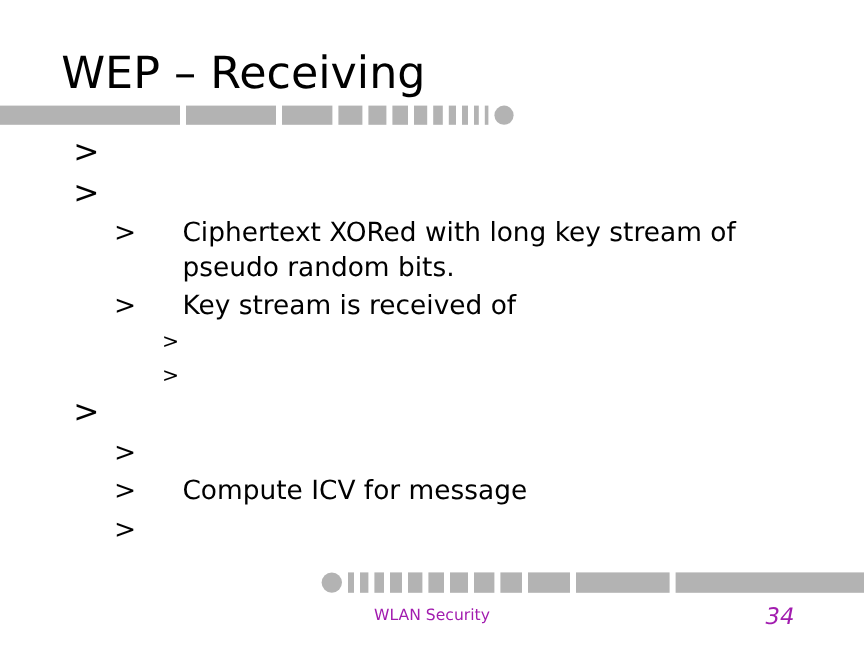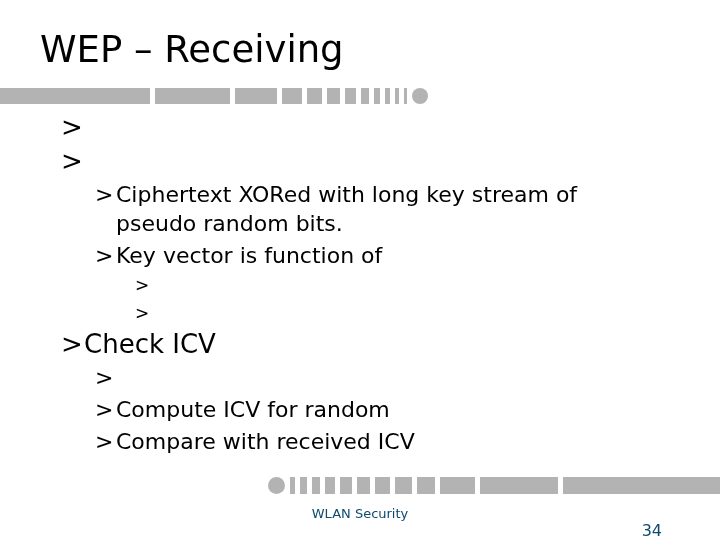--- a/index.html
+++ b/index.html
@@ -9,21 +9,21 @@
     font-family: "DejaVu Sans", "Liberation Sans", sans-serif;
     position: relative;
     overflow: hidden;
   }
   .slide { position: absolute; inset: 0; background: #ffffff; }
 
   
   .slide-title {
     position: absolute;
     left: 37px; top: 24px;
-    margin: 3px;
+    margin: 14px;
     font-size: 37px;
     line-height: 46px;
     font-weight: 400;
     color: #000000;
     letter-spacing: 0px;
     white-space: nowrap;
   }
 
   
   .bar {
@@ -48,40 +48,41 @@
   }
   .row { display: flex; align-items: flex-start; }
   .row + .row { margin-top: 3px; }
   .row .marker { flex: none; }
   .row .text { flex: 0 1 auto; }
 
   .l1 { font-size: 26px; line-height: 31px; padding-left: 61px; }
   .l1 .marker { width: 23px; }
   .l2 { font-size: 22px; line-height: 29px; padding-left: 95px; }
   .l2 .marker { width: 21px; }
-  .l2 .text { max-width: 515px; }
+  .l2 .text { max-width: 515px; margin-left: 36px; }
   .l3 { font-size: 17px; line-height: 25px; padding-left: 135px; }
   .l3 .marker { width: 16px; }
 
   
   .footer {
     position: absolute;
     left: 0; right: 0; top: 505px; height: 20px;
     font-size: 13px; line-height: 18px;
-    color: #0c4a6e;
+    color: #a21caf;
   }
   .footer-center {
     position: absolute;
     left: 0; right: 0;
     text-align: center;
   }
   .footer-page {
     position: absolute;
-    right: 58px; top: 17px;
-    font-size: 16px;
+    right: 58px; top: 0;
+    font-size: 19px;
+    font-style: italic;
   }
 </style>
 </head>
 <body>
 
 <div class="slide">
 
   <h1 class="slide-title">WEP – Receiving</h1>
 
   <div class="bar" id="top-bar">
@@ -106,42 +107,40 @@
       </div>
       <div class="row l1">
         <span class="marker">&gt;</span>
       </div>
       <div class="row l2">
         <span class="marker">&gt;</span>
         <span class="text">Ciphertext XORed with long key stream of pseudo random bits.</span>
       </div>
       <div class="row l2">
         <span class="marker">&gt;</span>
-        <span class="text">Key vector is function of</span>
+        <span class="text">Key stream is received of</span>
       </div>
       <div class="row l3">
         <span class="marker">&gt;</span>
       </div>
       <div class="row l3">
         <span class="marker">&gt;</span>
       </div>
       <div class="row l1">
         <span class="marker">&gt;</span>
-        <span class="text">Check ICV</span>
       </div>
       <div class="row l2">
         <span class="marker">&gt;</span>
       </div>
       <div class="row l2">
         <span class="marker">&gt;</span>
-        <span class="text">Compute ICV for random</span>
+        <span class="text">Compute ICV for message</span>
       </div>
       <div class="row l2">
         <span class="marker">&gt;</span>
-        <span class="text">Compare with received ICV</span>
       </div>
     </div>
 
   <div class="bar" id="bottom-bar">
       <div class="dot"></div>
       <div class="seg" style="width: 5px;"></div>
       <div class="seg" style="width: 7px;"></div>
       <div class="seg" style="width: 8px;"></div>
       <div class="seg" style="width: 10px;"></div>
       <div class="seg" style="width: 12px;"></div>

